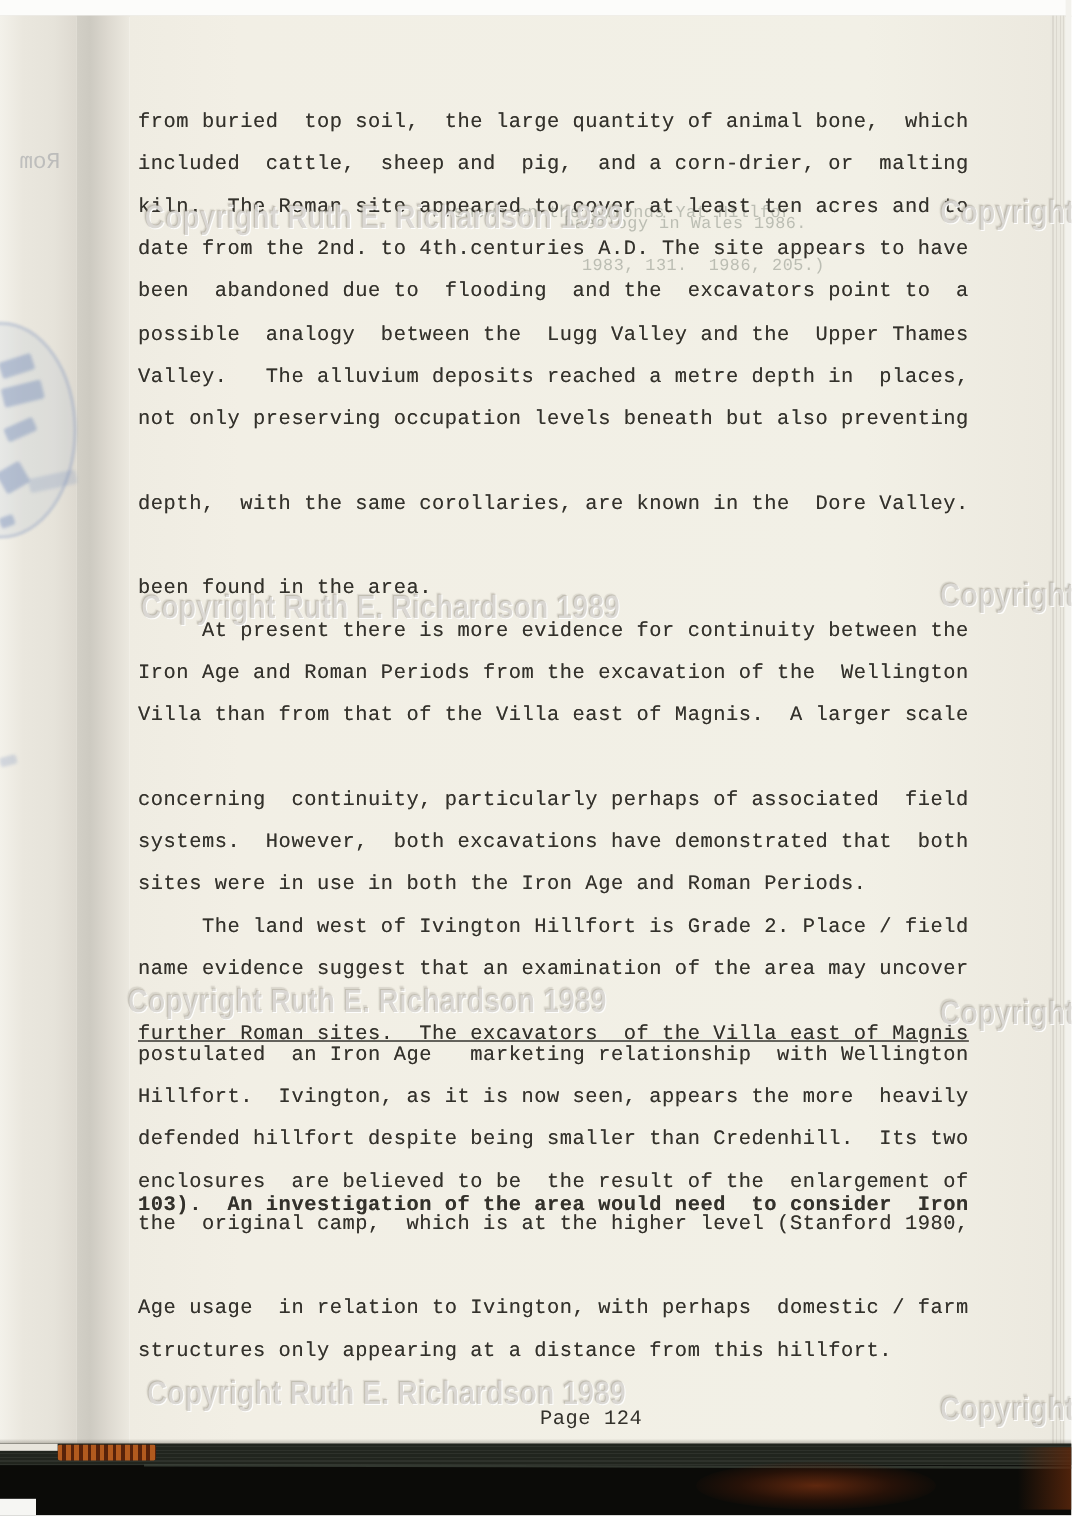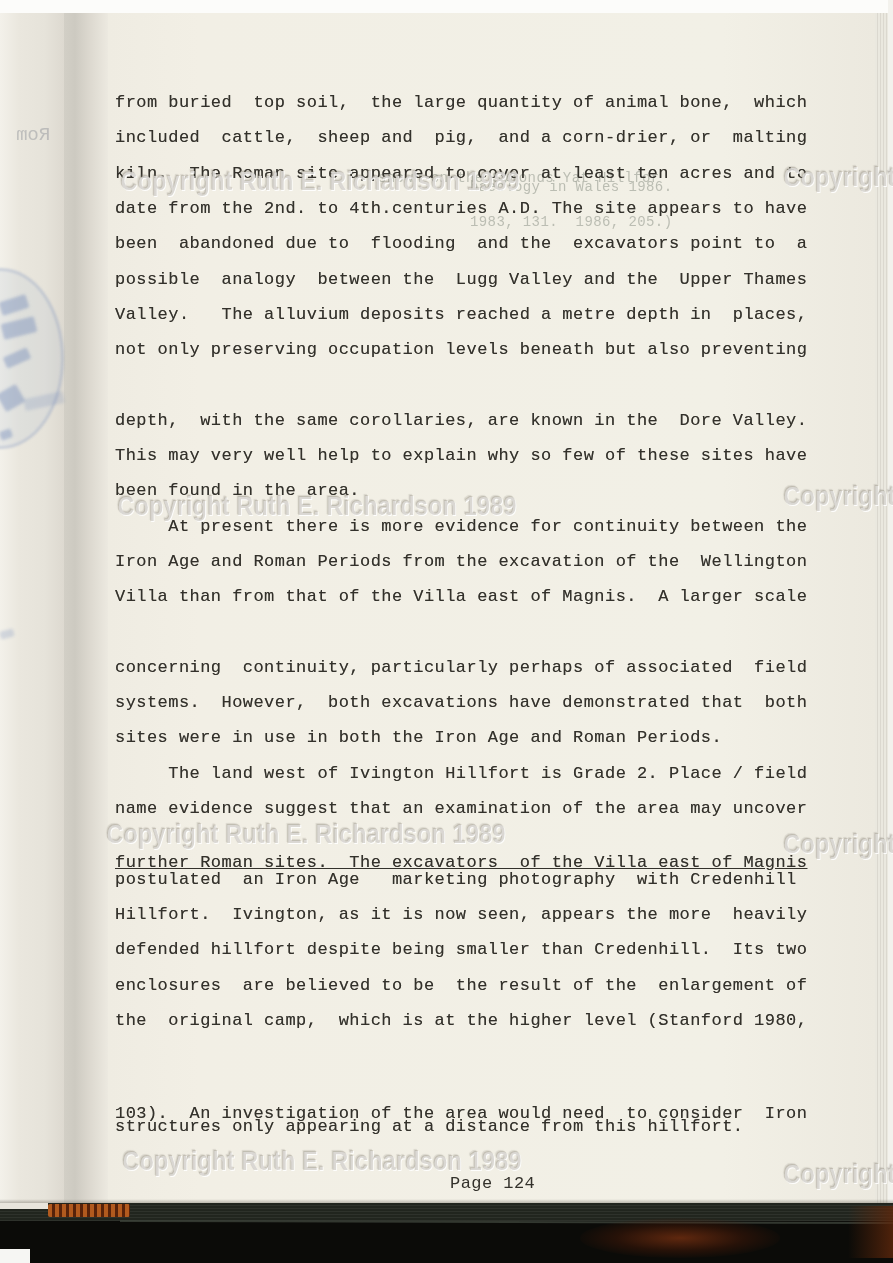--- a/index.html
+++ b/index.html
@@ -82,49 +82,49 @@
   <div class="stamp-bar sb1"></div>
   <div class="stamp-bar sb2"></div>
   <div class="stamp-bar sb3"></div>
   <div class="stamp-bar sb4"></div>
   <div class="stamp-bar sb5"></div>
   <div class="stamp-bar sb6"></div>
   <div class="stamp-bar sb7"></div>
 
   <div class="ghost" style="left:378px;top:143px;margin-top:27px;">shown on the Symonds Yat Hillfor</div>
   <div class="ghost" style="left:470px;top:179px;">haeology in Wales 1986.</div>
-  <div class="ghost" style="left:470px;top:214px;">1983, 131.  1986, 205.)</div>
+  <div class="ghost" style="left:485px;top:214px;">1983, 131.  1986, 205.)</div>
 
   <div id="typed-lines">
       <div class="tline" style="top: 92px;">from buried  top soil,  the large quantity of animal bone,  which</div>
       <div class="tline" style="top: 127.3px;">included  cattle,  sheep and  pig,  and a corn-drier, or  malting</div>
       <div class="tline" style="top: 162.6px; text-align: right;">kiln.  The Roman site appeared to cover at least ten acres and to</div>
       <div class="tline" style="top: 197.9px;">date from the 2nd. to 4th.centuries A.D. The site appears to have</div>
       <div class="tline" style="top: 233.2px;">been  abandoned due to  flooding  and the  excavators point to  a</div>
       <div class="tline" style="top: 268.5px;">possible  analogy  between the  Lugg Valley and the  Upper Thames</div>
       <div class="tline" style="top: 303.8px;">Valley.   The alluvium deposits reached a metre depth in  places,</div>
       <div class="tline" style="top: 339.1px;">not only preserving occupation levels beneath but also preventing</div>
       <div class="tline" style="top: 409.7px;">depth,  with the same corollaries, are known in the  Dore Valley.</div>
-      <div class="tline" style="top: 445px;">This may very well help to explain why so few of these sites have</div>
       <div class="tline" style="top: 480.3px;">been found in the area.</div>
       <div class="tline" style="top: 515.6px;">     At present there is more evidence for continuity between the</div>
       <div class="tline" style="top: 550.9px;">Iron Age and Roman Periods from the excavation of the  Wellington</div>
       <div class="tline" style="top: 586.2px;">Villa than from that of the Villa east of Magnis.  A larger scale</div>
       <div class="tline" style="top: 656.8px;">concerning  continuity, particularly perhaps of associated  field</div>
       <div class="tline" style="top: 692.1px;">systems.  However,  both excavations have demonstrated that  both</div>
       <div class="tline" style="top: 727.4px;">sites were in use in both the Iron Age and Roman Periods.</div>
       <div class="tline" style="top: 762.7px;">     The land west of Ivington Hillfort is Grade 2. Place / field</div>
       <div class="tline" style="top: 798px;">name evidence suggest that an examination of the area may uncover</div>
       <div class="tline" style="top: 852px; text-decoration: underline;">further Roman sites.  The excavators  of the Villa east of Magnis</div>
-      <div class="tline" style="top: 868.6px;">postulated  an Iron Age   marketing photography  with Credenhill</div>
+      <div class="tline" style="top: 868.6px;">postulated  an Iron Age   marketing relationship  with Wellington</div>
       <div class="tline" style="top: 903.9px;">Hillfort.  Ivington, as it is now seen, appears the more  heavily</div>
       <div class="tline" style="top: 939.2px;">defended hillfort despite being smaller than Credenhill.  Its two</div>
       <div class="tline" style="top: 974.5px;">enclosures  are believed to be  the result of the  enlargement of</div>
       <div class="tline" style="top: 1009.8px; text-align: center;">the  original camp,  which is at the higher level (Stanford 1980,</div>
-      <div class="tline" style="top: 1103px;">103).  An investigation of the area would need  to consider  Iron</div>
+      <div class="tline" style="top: 994px; font-weight: bold;">103).  An investigation of the area would need  to consider  Iron</div>
+      <div class="tline" style="top: 1080.4px;">Age usage  in relation to Ivington, with perhaps  domestic / farm</div>
       <div class="tline" style="top: 1115.7px;">structures only appearing at a distance from this hillfort.</div>
     </div>
 
   <div class="pagenum">Page 124</div>
 
   <div class="wm" style="left:120px;top:165px;">Copyright Ruth E. Richardson 1989</div>
   <div class="wm" style="left:117px;top:490px;">Copyright Ruth E. Richardson 1989</div>
   <div class="wm" style="left:106px;top:818px;">Copyright Ruth E. Richardson 1989</div>
   <div class="wm" style="left:122px;top:1145px;">Copyright Ruth E. Richardson 1989</div>
 

